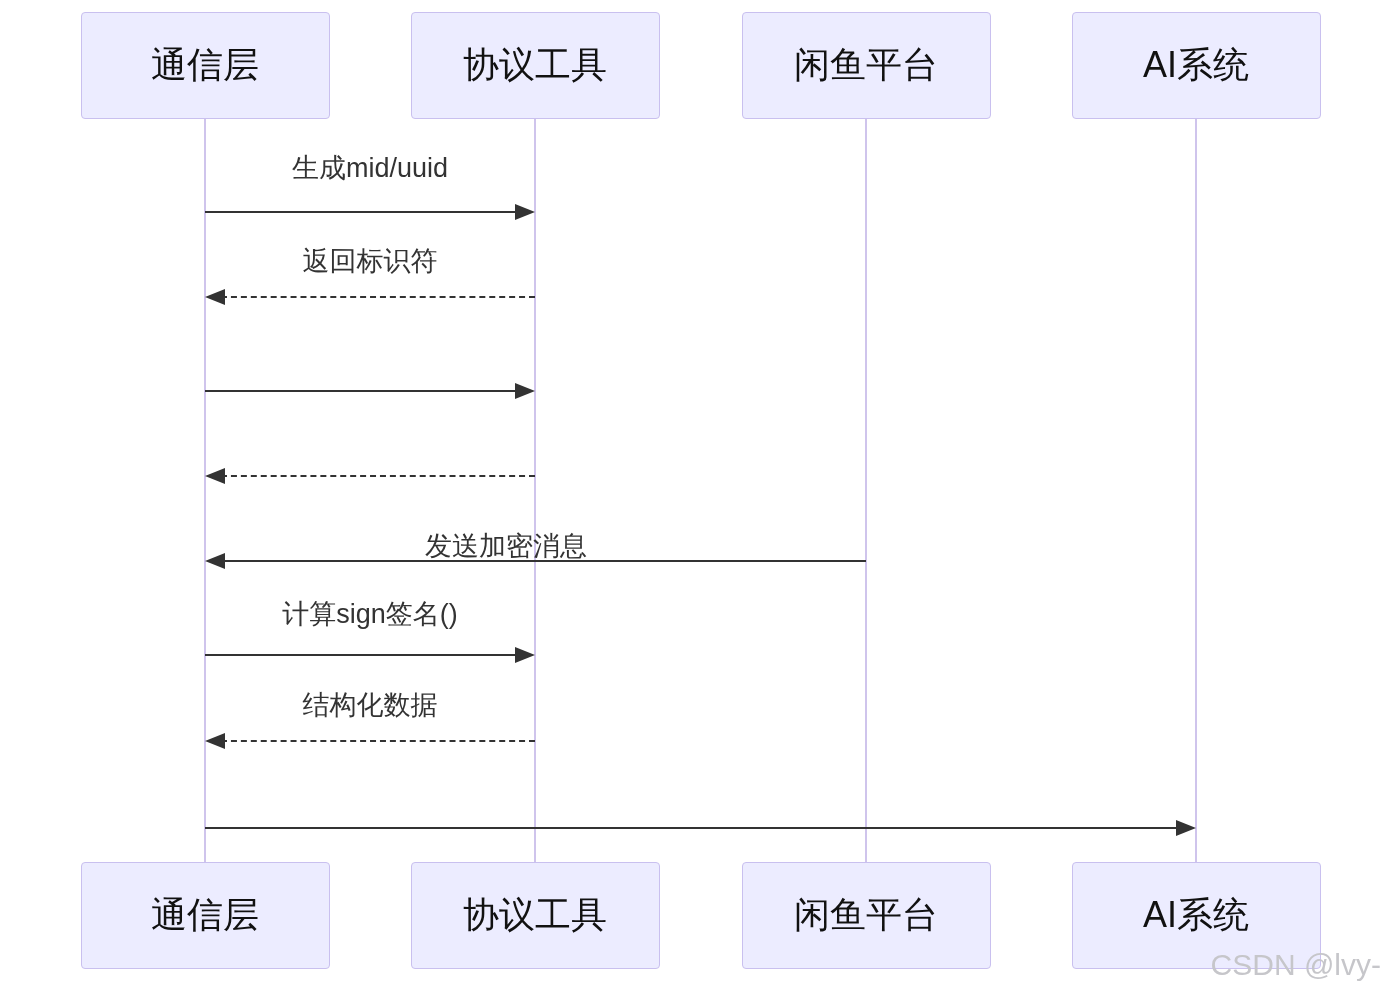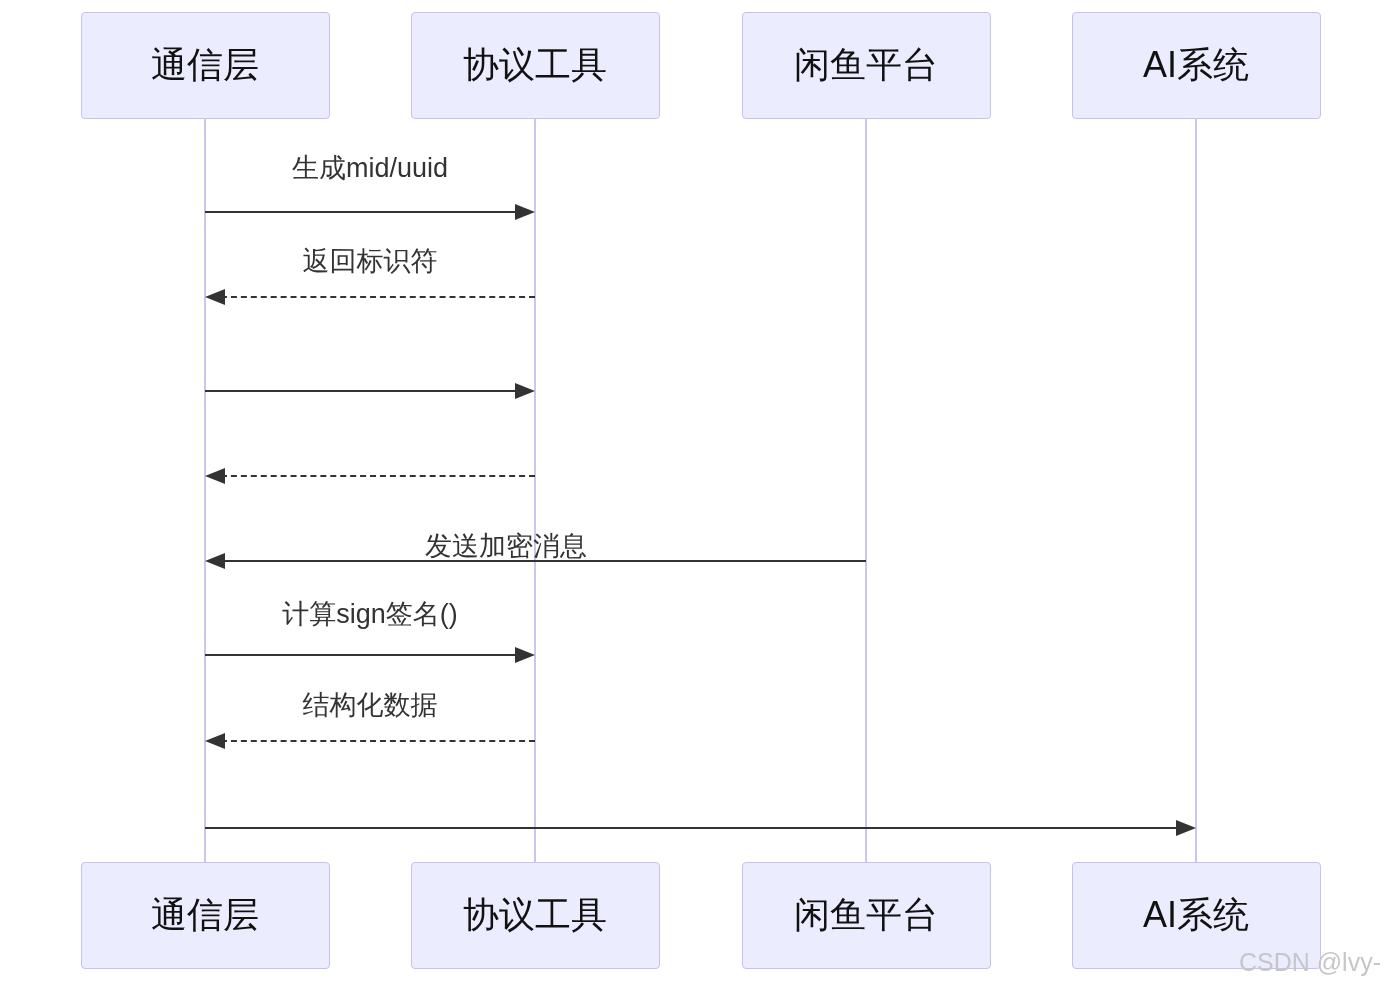--- a/index.html
+++ b/index.html
@@ -55,21 +55,21 @@
     border-top: 8px solid transparent;
     border-bottom: 8px solid transparent;
     z-index: 2;
   }
   .arrowhead.right { border-left: 20px solid var(--arrow-color, #333333); }
   .arrowhead.left  { border-right: 20px solid var(--arrow-color, #333333); }
   .watermark {
     position: absolute;
     right: 4px;
     top: 948px;
-    font-size: 25px;
+    font-size: 30px;
     color: var(--watermark-color, #c6c6ca);
     z-index: 4;
     white-space: nowrap;
   }
 </style>
 </head>
 <body>
 
 <div id="diagram" style="width: 1385px; height: 984px; --background: #ffffff; --actor-fill: #ECECFF; --actor-border: #c9c0ef; --actor-text: #111111; --lifeline-color: #cfc4ec; --arrow-color: #333333; --text-color: #333333; --watermark-color: #c6c6ca; background: rgb(255, 255, 255);">
   <div class="watermark">CSDN @lvy-</div>

